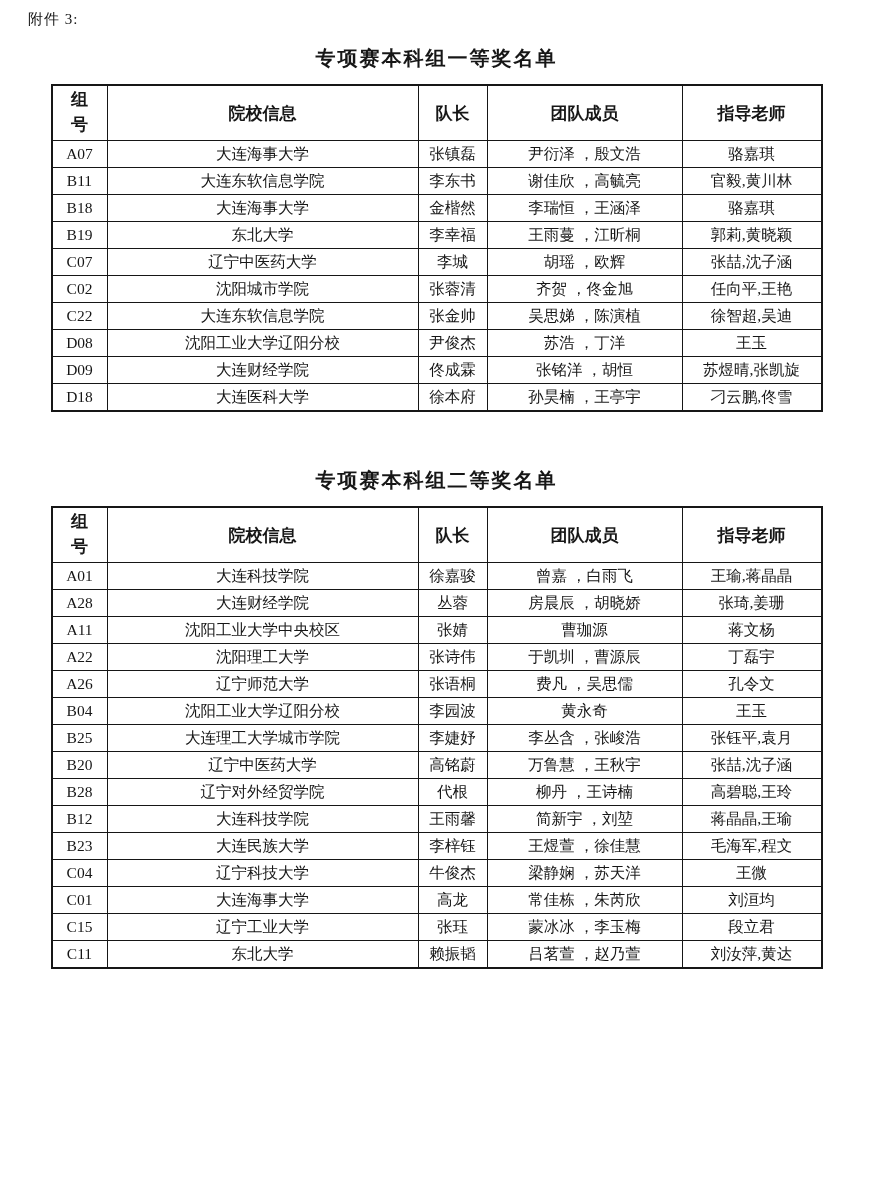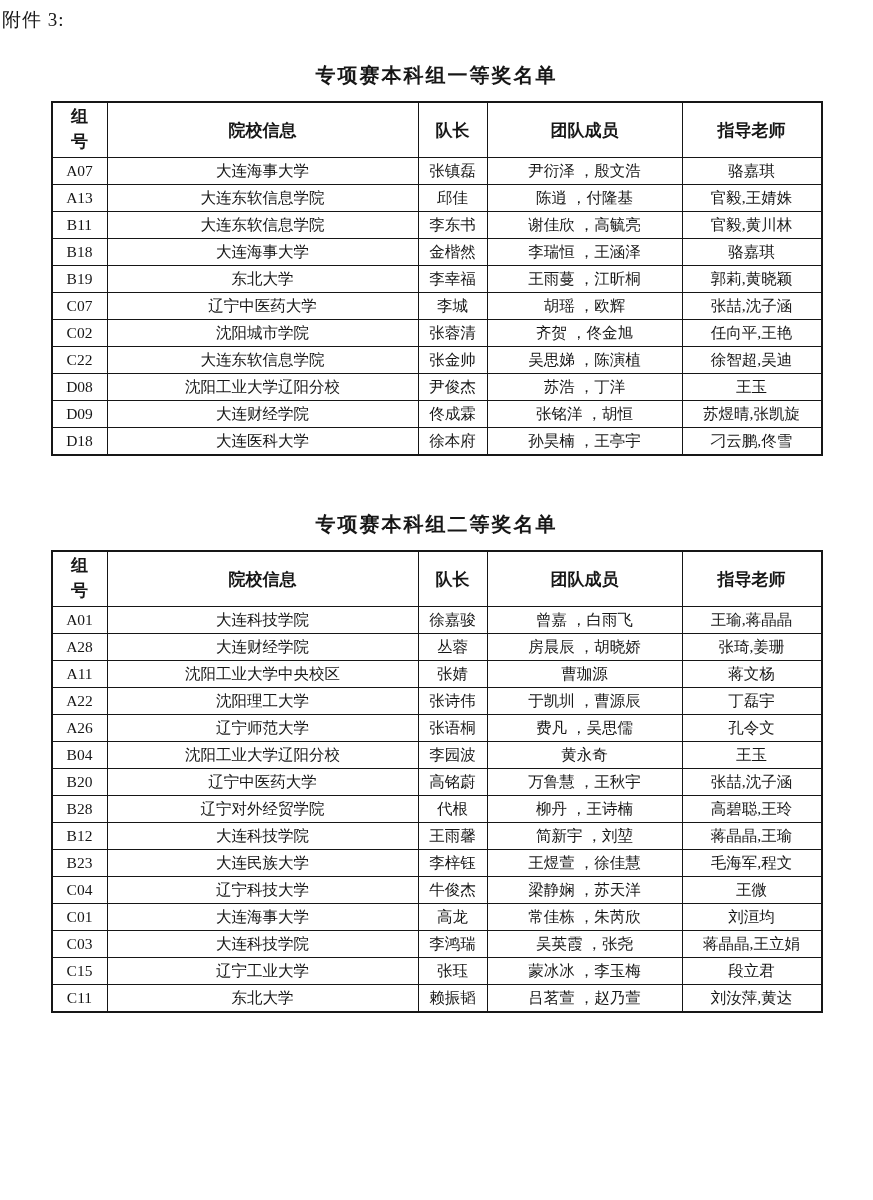--- a/index.html
+++ b/index.html
@@ -12,35 +12,35 @@
     color: #161616;
     font-family: "Liberation Serif", "DejaVu Serif", serif;
   }
   .sheet {
     box-sizing: border-box;
     width: 873px;
     height: 1200px;
     padding-top: 8px;
   }
   .attachment {
-    font-size: 19px;
+    font-size: 15px;
     line-height: 23px;
-    margin-left: 2px;
+    margin-left: 28px;
     letter-spacing: 1px;
   }
   .tbl-title {
     font-family: "Liberation Sans", "DejaVu Sans", sans-serif;
     font-weight: bold;
     font-size: 20px;
     line-height: 24px;
     text-align: center;
     letter-spacing: 2px;
     margin: 0 0 14px 0;
   }
-  section.s1 .tbl-title { margin-top: 32px; }
+  section.s1 .tbl-title { margin-top: 15px; }
   section.s2 .tbl-title { margin-top: 56px; }
   table.awards {
     border-collapse: collapse;
     table-layout: fixed;
     width: 744px;
     margin: 6px auto;
     border: 2px solid #161616;
   }
   table.awards th, table.awards td {
     border: 1.5px solid #161616;
@@ -92,27 +92,20 @@
         </thead>
         <tbody>
           <tr>
             <td class="col-0">A07</td>
             <td class="col-1">大连海事大学</td>
             <td class="col-2">张镇磊</td>
             <td class="col-3">尹衍泽 ，殷文浩</td>
             <td class="col-4">骆嘉琪</td>
           </tr>
           <tr>
-            <td class="col-0">A13</td>
-            <td class="col-1">大连东软信息学院</td>
-            <td class="col-2">邱佳</td>
-            <td class="col-3">陈逍 ，付隆基</td>
-            <td class="col-4">官毅,王婧姝</td>
-          </tr>
-          <tr>
             <td class="col-0">B11</td>
             <td class="col-1">大连东软信息学院</td>
             <td class="col-2">李东书</td>
             <td class="col-3">谢佳欣 ，高毓亮</td>
             <td class="col-4">官毅,黄川林</td>
           </tr>
           <tr>
             <td class="col-0">B18</td>
             <td class="col-1">大连海事大学</td>
             <td class="col-2">金楷然</td>
@@ -221,20 +214,27 @@
             <td class="col-4">孔令文</td>
           </tr>
           <tr>
             <td class="col-0">B04</td>
             <td class="col-1">沈阳工业大学辽阳分校</td>
             <td class="col-2">李园波</td>
             <td class="col-3">黄永奇</td>
             <td class="col-4">王玉</td>
           </tr>
           <tr>
+            <td class="col-0">B25</td>
+            <td class="col-1">大连理工大学城市学院</td>
+            <td class="col-2">李婕妤</td>
+            <td class="col-3">李丛含 ，张峻浩</td>
+            <td class="col-4">张钰平,袁月</td>
+          </tr>
+          <tr>
             <td class="col-0">B20</td>
             <td class="col-1">辽宁中医药大学</td>
             <td class="col-2">高铭蔚</td>
             <td class="col-3">万鲁慧 ，王秋宇</td>
             <td class="col-4">张喆,沈子涵</td>
           </tr>
           <tr>
             <td class="col-0">B28</td>
             <td class="col-1">辽宁对外经贸学院</td>
             <td class="col-2">代根</td>
@@ -263,27 +263,20 @@
             <td class="col-4">王微</td>
           </tr>
           <tr>
             <td class="col-0">C01</td>
             <td class="col-1">大连海事大学</td>
             <td class="col-2">高龙</td>
             <td class="col-3">常佳栋 ，朱芮欣</td>
             <td class="col-4">刘洹均</td>
           </tr>
           <tr>
-            <td class="col-0">C03</td>
-            <td class="col-1">大连科技学院</td>
-            <td class="col-2">李鸿瑞</td>
-            <td class="col-3">吴英霞 ，张尧</td>
-            <td class="col-4">蒋晶晶,王立娟</td>
-          </tr>
-          <tr>
             <td class="col-0">C15</td>
             <td class="col-1">辽宁工业大学</td>
             <td class="col-2">张珏</td>
             <td class="col-3">蒙冰冰 ，李玉梅</td>
             <td class="col-4">段立君</td>
           </tr>
           <tr>
             <td class="col-0">C11</td>
             <td class="col-1">东北大学</td>
             <td class="col-2">赖振韬</td>

